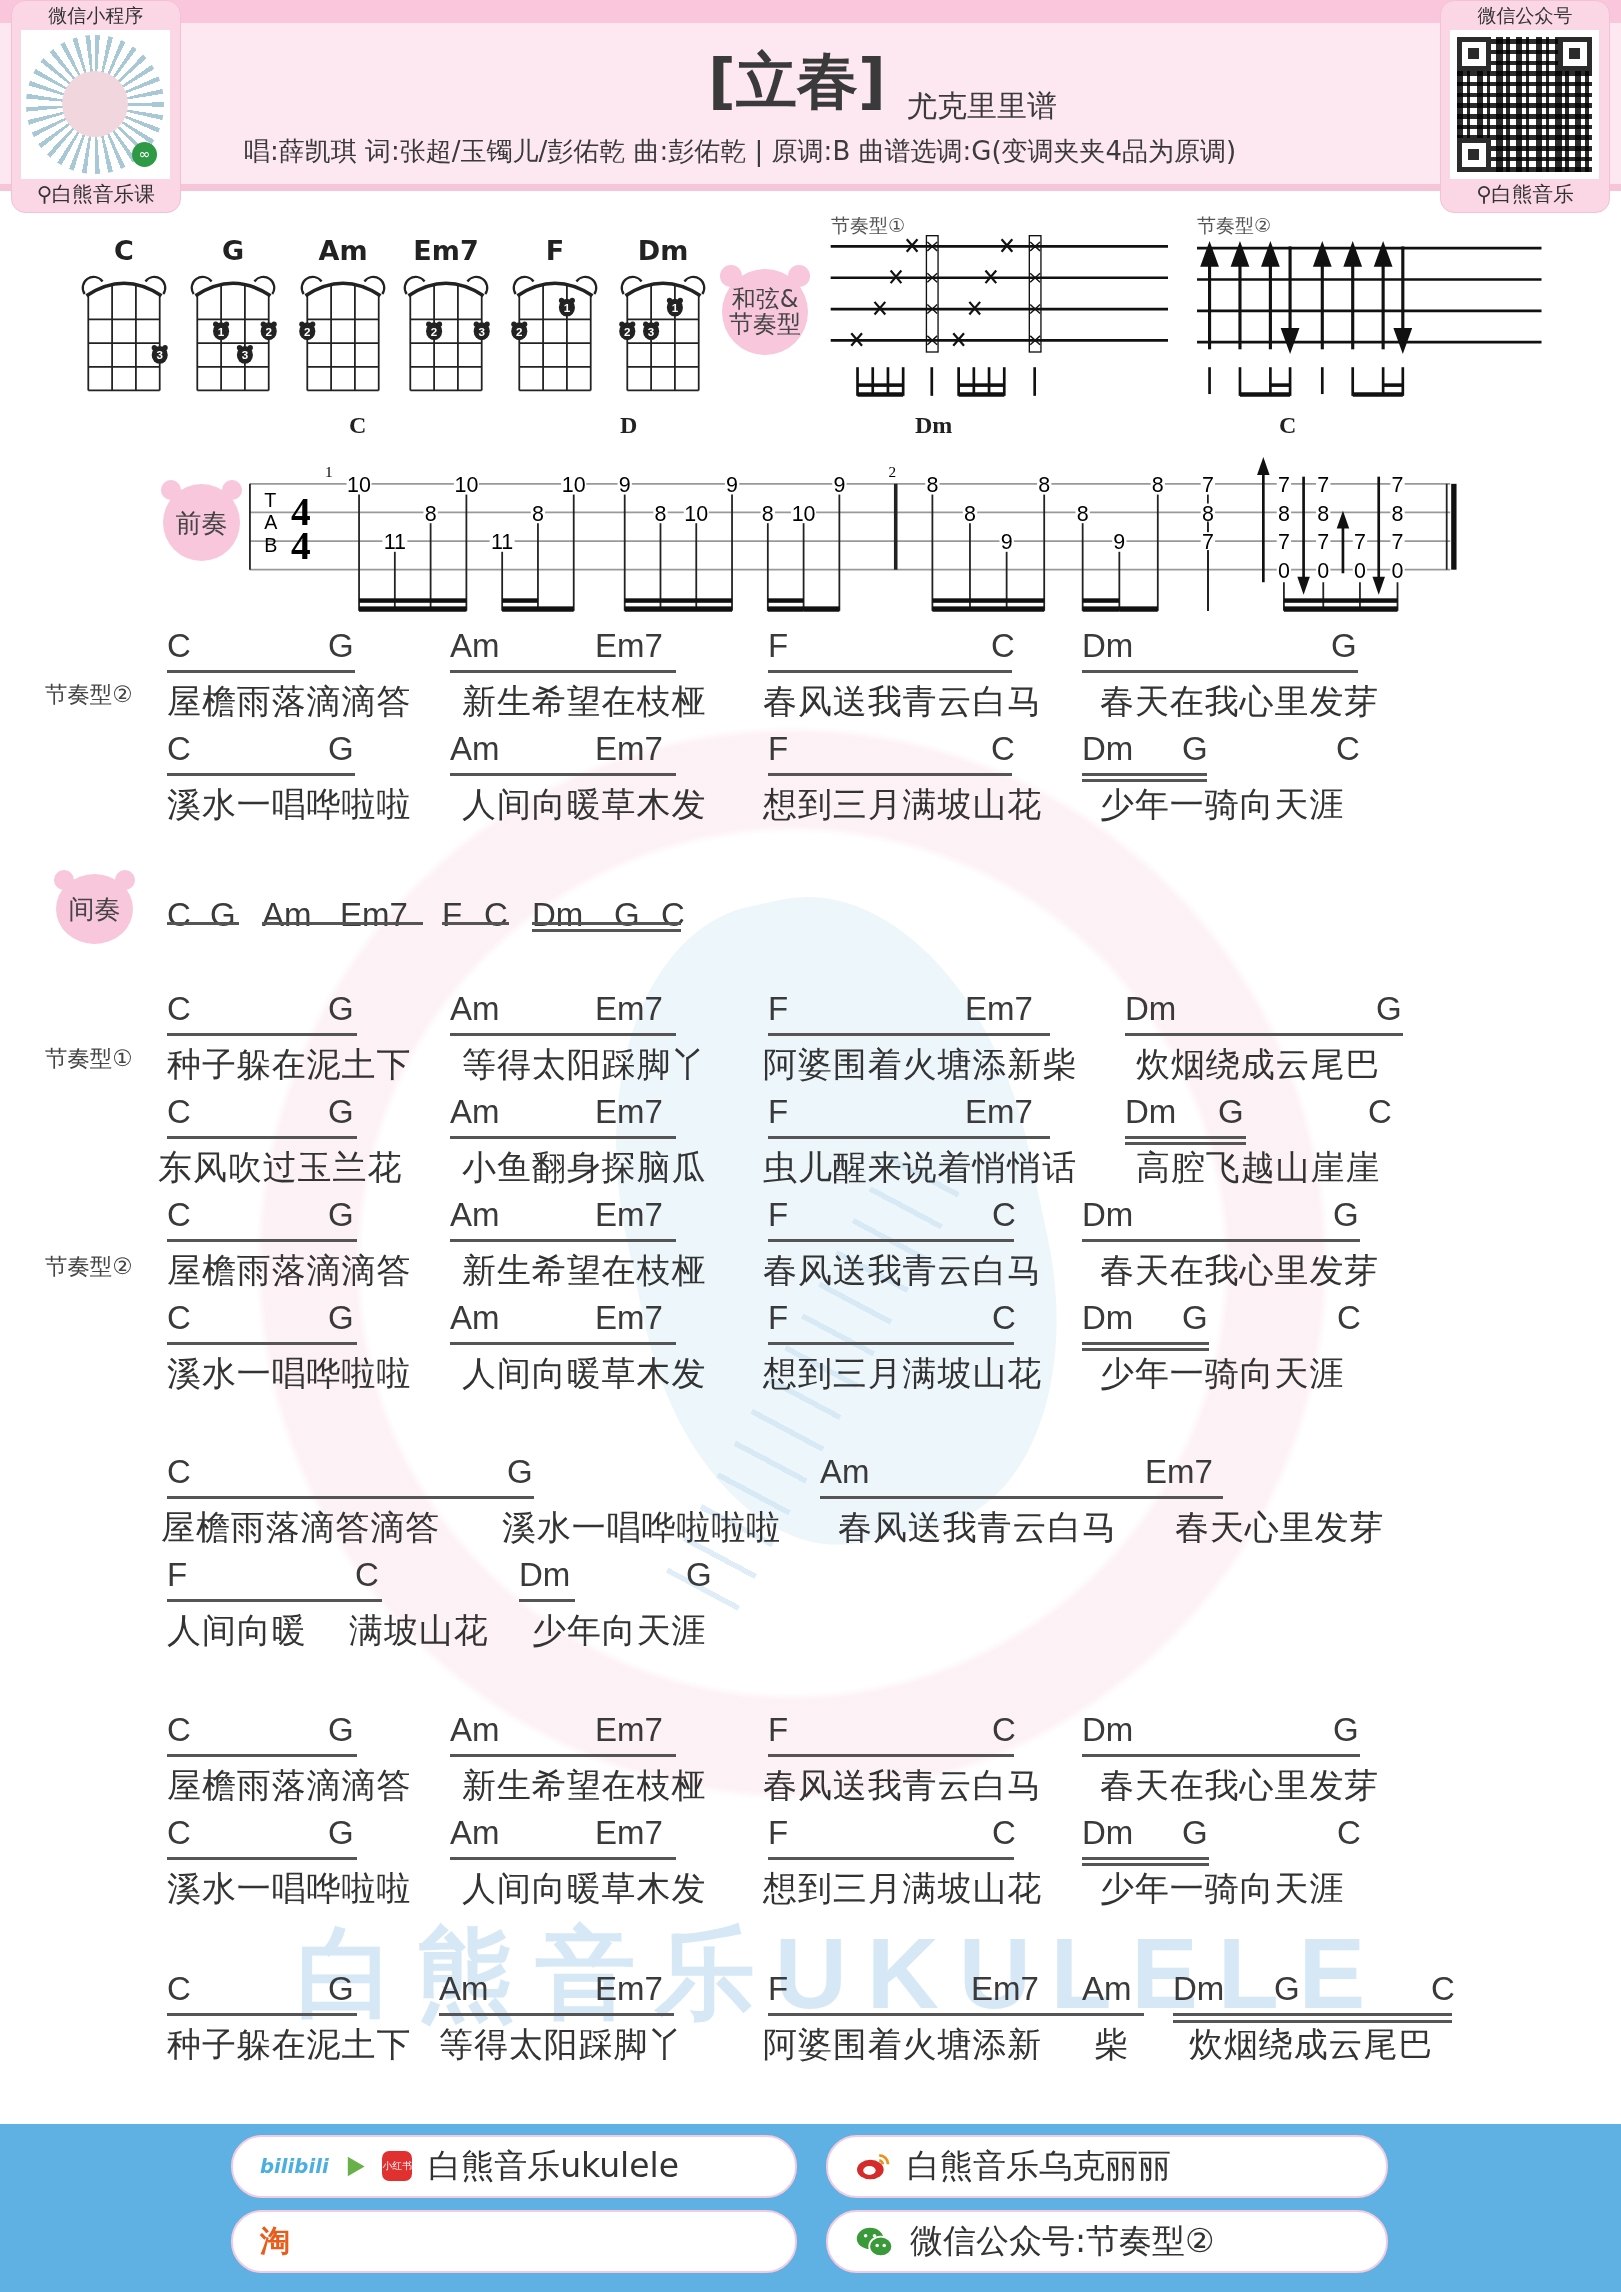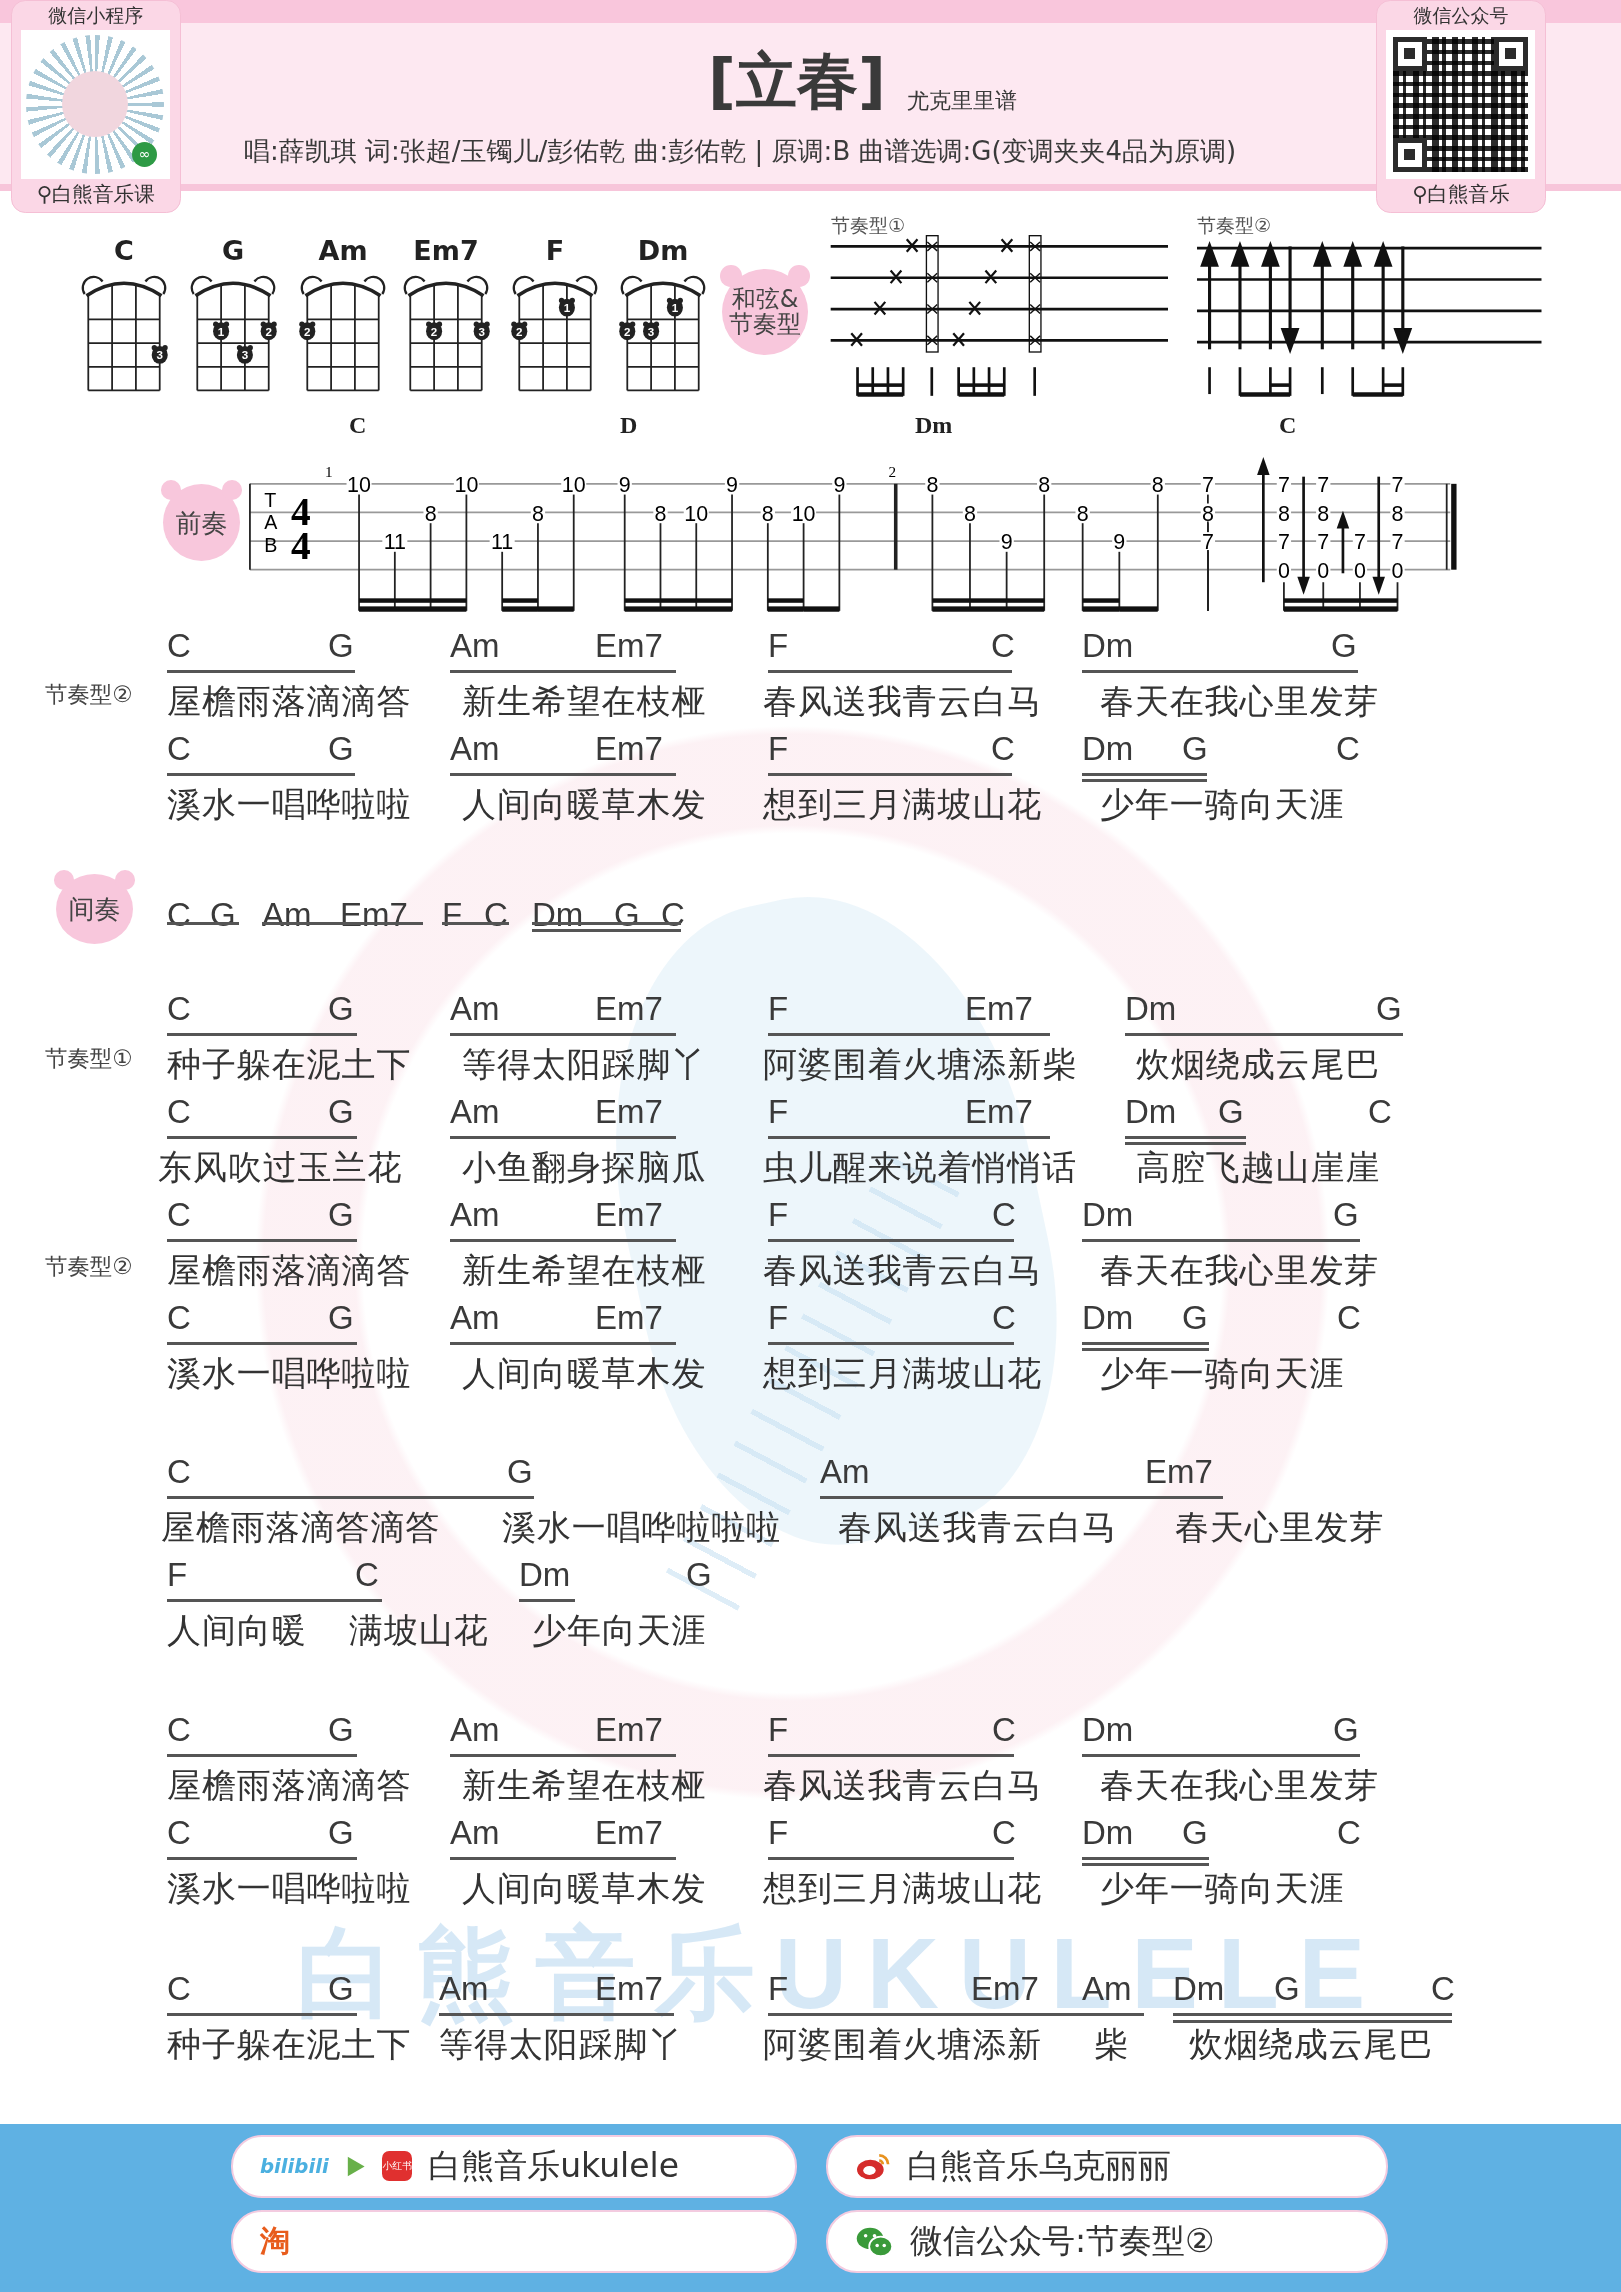--- a/index.html
+++ b/index.html
@@ -19,36 +19,36 @@
     font-family: "Liberation Sans", sans-serif; font-weight: 700; white-space: nowrap; }
 
   
   .top-strip { position: absolute; left: 0; top: 0; width: 1622px; height: 23px; background: #f9c6dc; }
   .header-band { position: absolute; left: 0; top: 23px; width: 1622px; height: 168px; background: #fde8f1; border-bottom: 7.2px solid #f7c5da; }
   .qr-card { position: absolute; top: 0; width: 170px; height: 213px; background: #fbd7e6; border-radius: 14.3px; border: 1.8px solid #f5bfd5; }
   .qr-card .qr-title { position: absolute; left: 0; width: 100%; top: 1.8px; text-align: center; font-size: 19px; color: #333; }
   .qr-card .qr-box { position: absolute; left: 9px; top: 29px; width: 149px; height: 149px; background: #fff; }
   .qr-card .qr-caption { position: absolute; left: 0; width: 100%; bottom: 3.6px; text-align: center; font-size: 20.6px; color: #333; }
   .qr-left { left: 10.7px; }
-  .qr-right { left: 1376px; padding-left: 21px; }
+  .qr-right { left: 1440px; padding-left: 21px; }
   .mini-code { position: absolute; inset: 5.4px; border-radius: 50%;
     background: repeating-conic-gradient(#a9c8d6 0 4deg, #ffffff 4deg 11deg); }
   .mini-center { position: absolute; left: 41px; top: 41px; width: 66px; height: 66px; border-radius: 50%; background: #f1d6de; }
   .mini-badge { position: absolute; right: 12.5px; bottom: 12.5px; width: 25px; height: 25px; border-radius: 50%; background: #2e9a45; color: #fff; font-size: 14.3px; text-align: center; line-height: 25px; }
   .qr-grid { position: absolute; inset: 7.2px;
     background:
       linear-gradient(90deg, rgba(255,255,255,0.0) 0, rgba(255,255,255,0) 100%),
       repeating-linear-gradient(90deg, #2b2b2b 0 6.3px, #fff 6.3px 9.9px, #2b2b2b 9.9px 13.4px, #fff 13.4px 19.7px),
       repeating-linear-gradient(0deg, #2b2b2b 0 4.5px, #fff 4.5px 10.7px);
     background-blend-mode: normal, multiply; }
   .qr-finder { position: absolute; width: 34px; height: 34px; border: 5.4px solid #2b2b2b; background: #fff; }
   .qr-finder::after { content: ""; position: absolute; left: 6.3px; top: 6.3px; width: 10.7px; height: 10.7px; background: #2b2b2b; }
 
   .title { position: absolute; left: 708px; top: 41px; font-size: 61px; font-weight: 700; color: #3a3a3a; white-space: nowrap; }
-  .subtitle-tag { position: absolute; left: 907px; top: 86px; font-size: 22px; color: #3a3a3a; }
+  .subtitle-tag { position: absolute; left: 907px; top: 86px; font-size: 30px; color: #3a3a3a; }
   .credits { position: absolute; left: 244px; top: 134px; font-size: 26px; color: #3a3a3a; white-space: nowrap; }
 
   
   .chord-diagram { position: absolute; top: 235px; width: 90px; }
   .chord-diagram .chord-name { position: absolute; top: 0; left: 0; width: 100%; text-align: center; font-size: 27px; font-weight: 700; color: #222; }
   .chord-diagram svg { position: absolute; top: 34px; left: 0; }
 
   .pink-blob { position: absolute; background: #f8c7dc; border-radius: 50%; color: #444; text-align: center; }
   .blob-ear { position: absolute; width: 21.5px; height: 21.5px; background: #f8c7dc; border-radius: 50%; }
 

